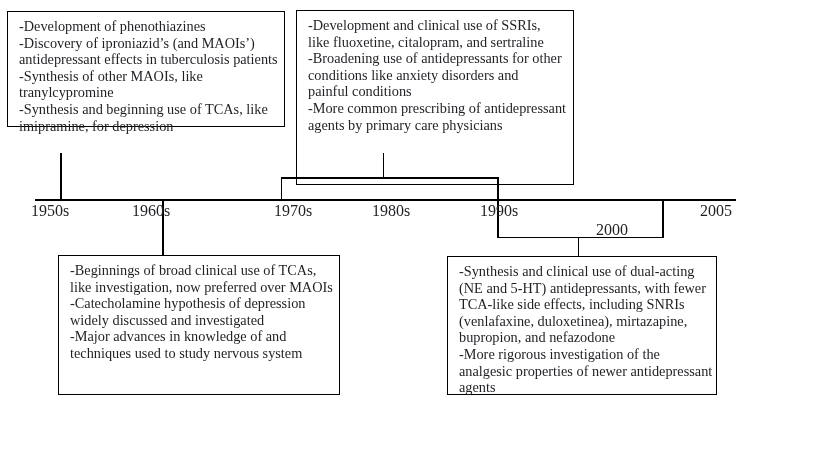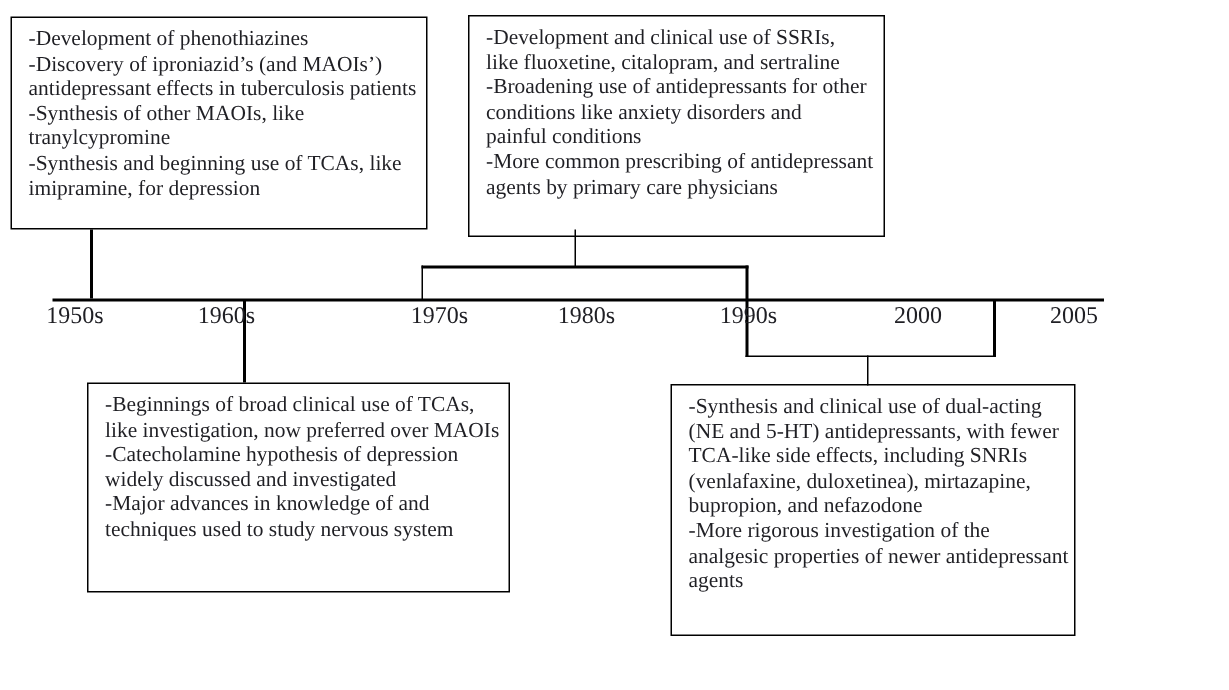--- a/index.html
+++ b/index.html
@@ -37,24 +37,24 @@
   .axis-label {
     position: absolute;
     top: 203px;
     transform: translateX(-50%);
     font-size: 16px;
     line-height: 16px;
     white-space: nowrap;
   }
 
   
-  .box-top-left     { left: 7px;   top: 11px;  width: 278px; height: 142px; }
-  .box-top-right    { left: 296px; top: 10px;  width: 278px; height: 148px; margin-left: 16px; }
+  .box-top-left     { left: 7px;   top: 11px;  width: 278px; height: 116px; }
+  .box-top-right    { left: 296px; top: 10px;  width: 278px; height: 175px; }
   .box-bottom-left  { left: 58px;  top: 255px; width: 282px; height: 140px; }
-  .box-bottom-right { left: 447px; top: 256px; width: 270px; height: 168px; }
+  .box-bottom-right { left: 447px; top: 256px; width: 270px; height: 139px; }
 
   
   .axis-line            { left: 35px;    top: 198.5px; width: 701px;  height: 2px; }
   .stem-1950s           { left: 60px;    top: 153px;   width: 1.5px;  height: 46px; }
   .stem-top-right-box   { left: 382.5px; top: 153px;   width: 1.5px;  height: 25px; }
   .bracket-top-h        { left: 280.5px; top: 177px;   width: 218px;  height: 1.5px; }
   .bracket-top-left-v   { left: 280.5px; top: 177px;   width: 1.5px;  height: 23px; }
   .bracket-top-right-v  { left: 497px;   top: 177px;   width: 1.5px;  height: 23px; }
   .stem-1960s           { left: 162px;   top: 200px;   width: 1.5px;  height: 55px; }
   .bracket-bot-left-v   { left: 497px;   top: 200px;   width: 1.5px;  height: 38px; }
@@ -118,16 +118,16 @@
   <div class="tl-line bracket-bot-left-v"></div>
   <div class="tl-line bracket-bot-right-v"></div>
   <div class="tl-line bracket-bot-h"></div>
   <div class="tl-line stem-bottom-right-box"></div>
 
   <span class="axis-label" style="left: 50px;">1950s</span>
   <span class="axis-label" style="left: 151px;">1960s</span>
   <span class="axis-label" style="left: 293px;">1970s</span>
   <span class="axis-label" style="left: 391px;">1980s</span>
   <span class="axis-label" style="left: 499px;">1990s</span>
-  <span class="axis-label" style="left: 612px;">2000</span>
+  <span class="axis-label" style="left: 612px; margin-top: 19px;">2000</span>
   <span class="axis-label" style="left: 716px;">2005</span>
 
 </div>
 
 </body></html>

